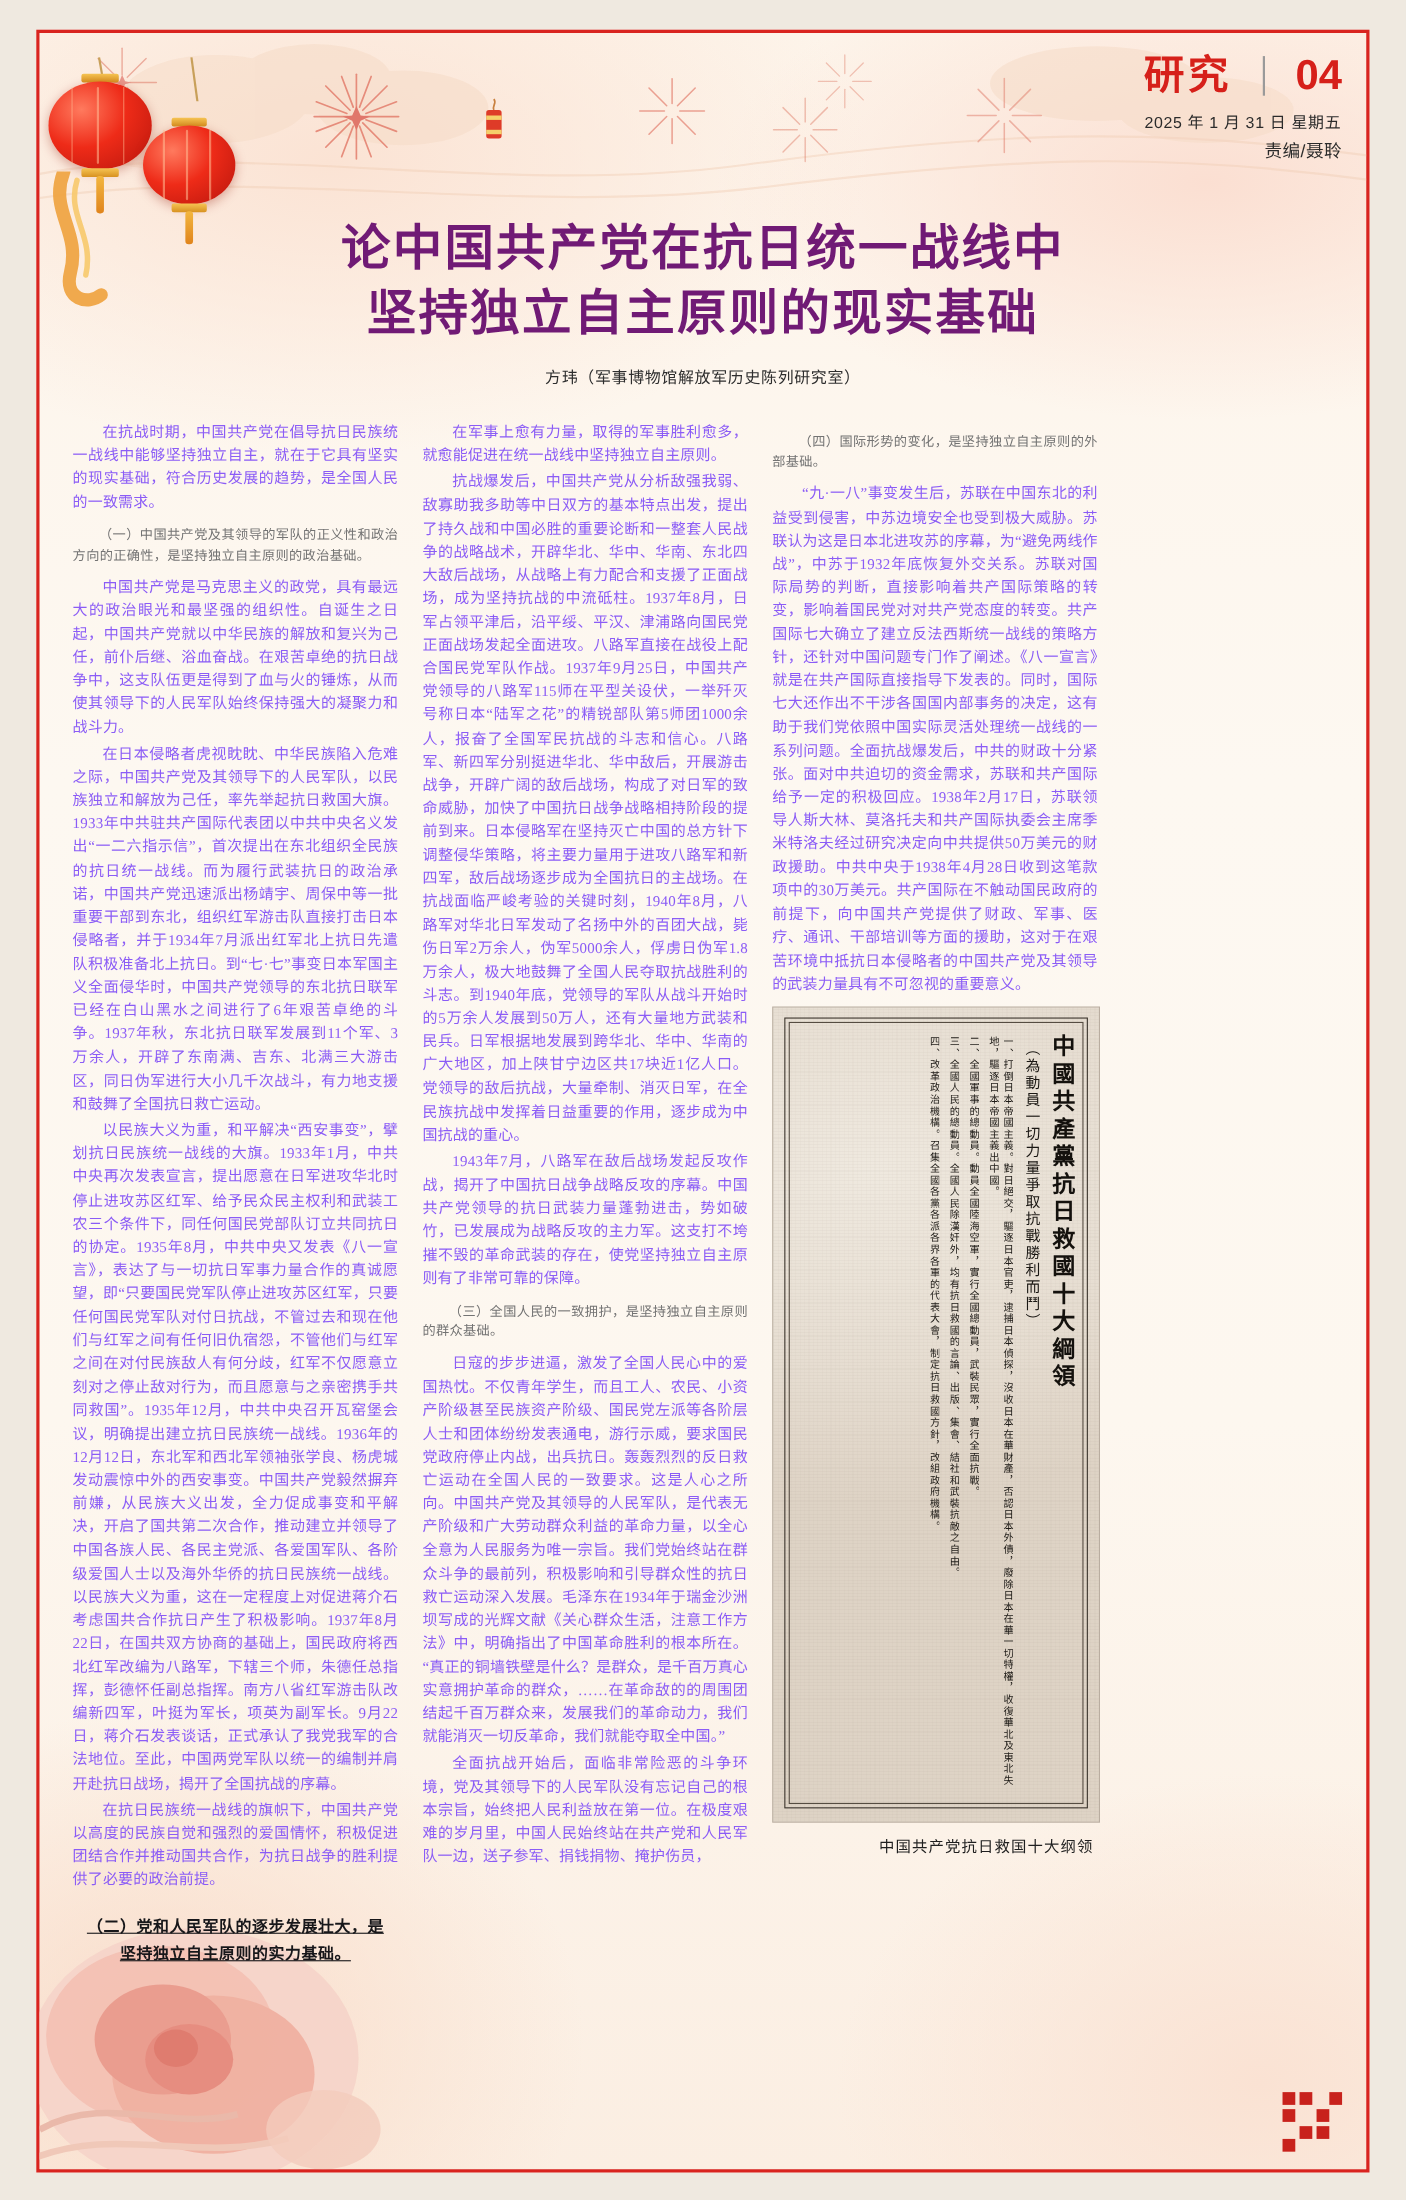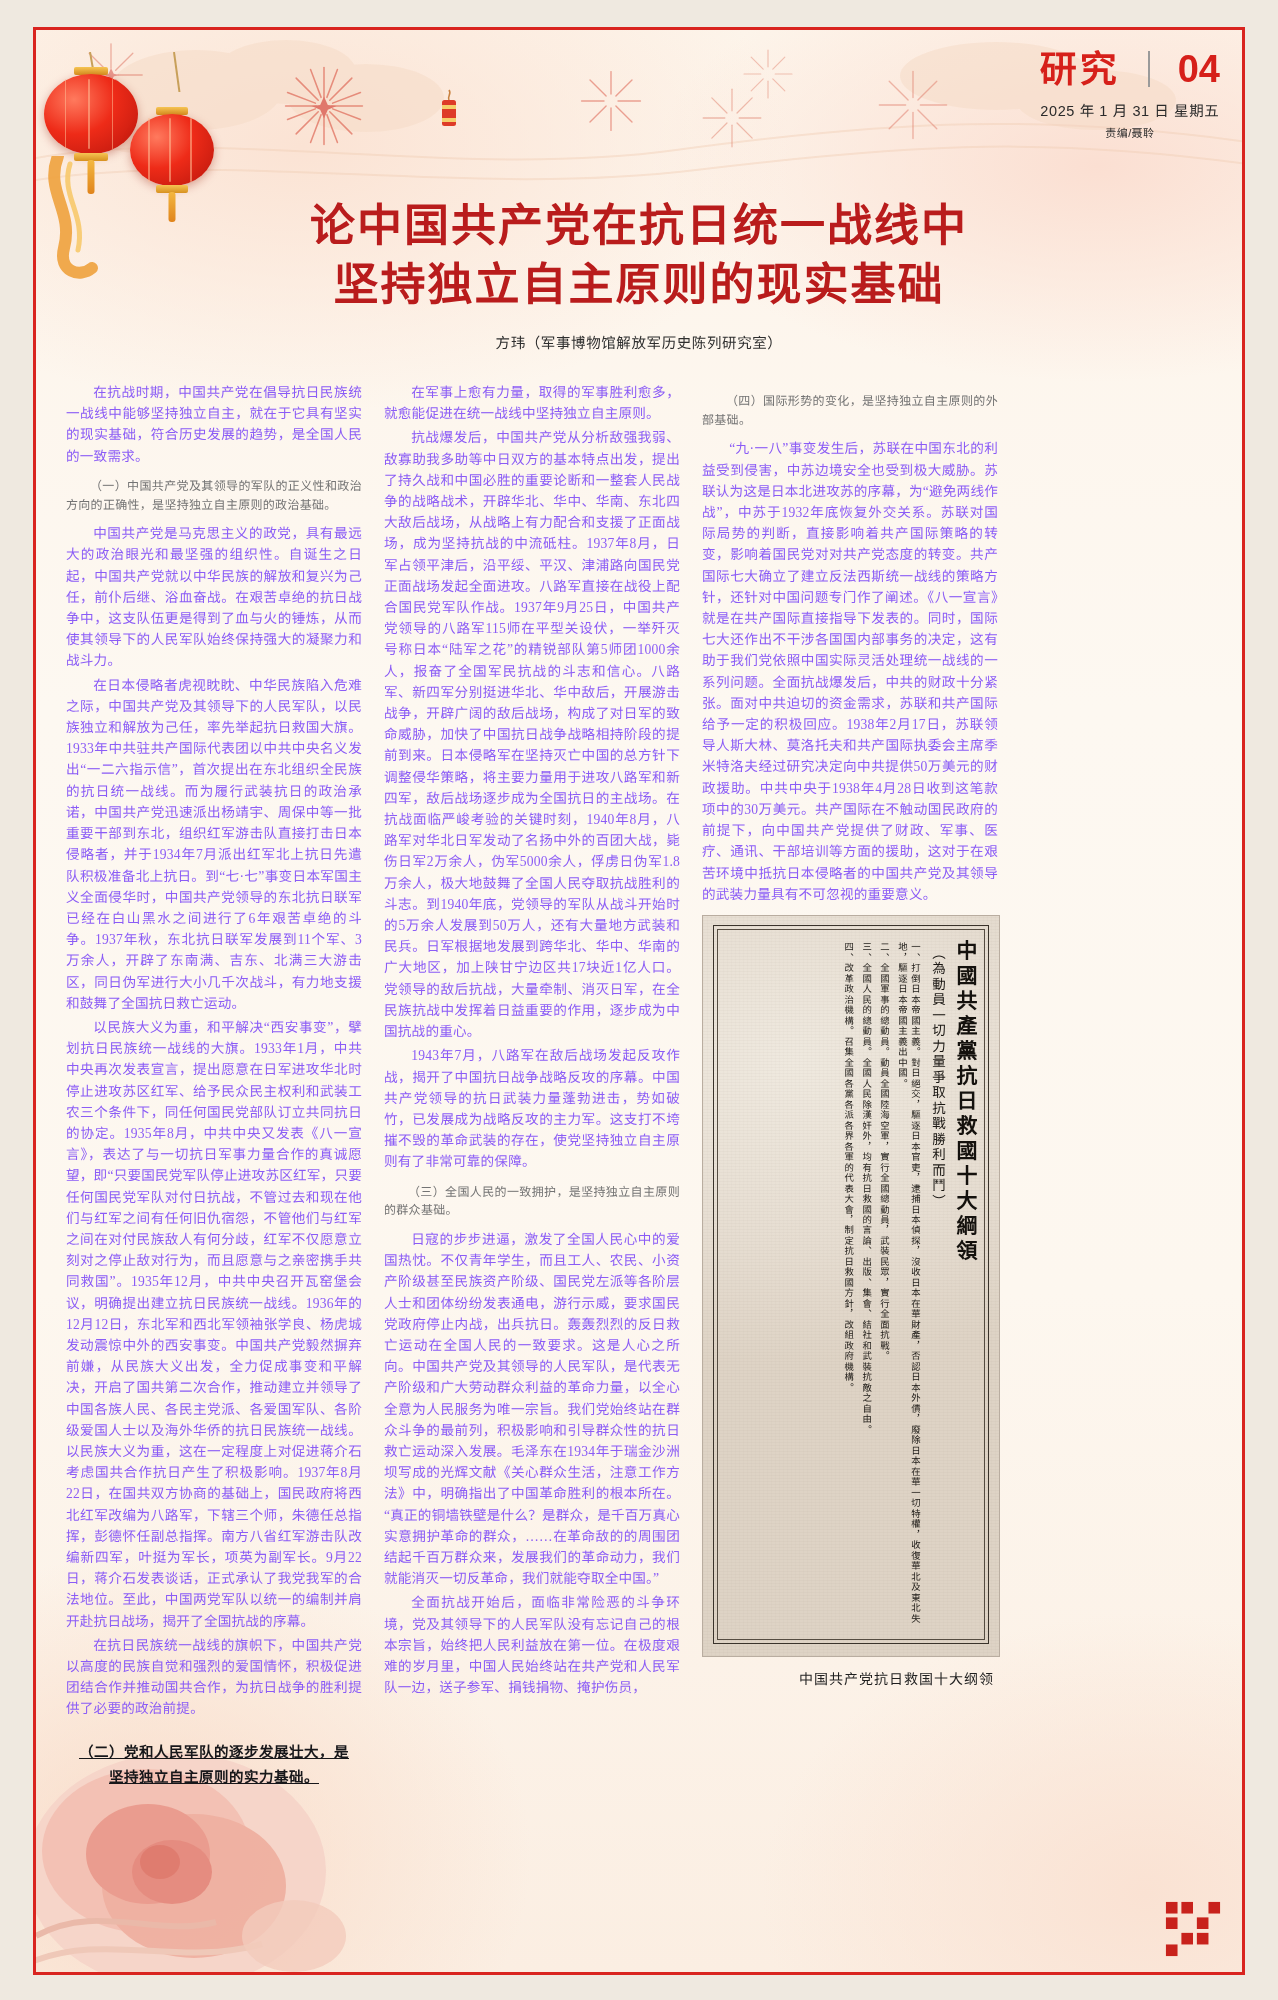--- a/index.html
+++ b/index.html
@@ -49,27 +49,27 @@
   #mast-pageno{
     font-family:"Liberation Sans","DejaVu Sans",sans-serif;
     font-size:38px;font-weight:bold;color:#d6201a;line-height:1;
   }
   #mast-date{
     margin-top:11px;font-family:"Liberation Sans","DejaVu Sans",sans-serif;
     font-size:14.5px;color:#2b2b2b;letter-spacing:.6px;white-space:nowrap;text-align:center;
   }
   #mast-editor{
     margin-top:4px;font-family:"Liberation Sans","DejaVu Sans",sans-serif;
-    font-size:11px;color:#2b2b2b;letter-spacing:.4px;text-align:center;
+    font-size:16px;color:#2b2b2b;letter-spacing:.4px;
   }
   
   #titleblock{position:absolute;left:0;right:0;top:166px;text-align:center;}
   .headline{
     font-family:"Liberation Sans","DejaVu Sans",sans-serif;
-    font-weight:bold;font-size:45px;color:#b91c1c;
+    font-weight:bold;font-size:45px;color:#701a75;
     letter-spacing:2px;line-height:1.32;margin:0;
   }
   #byline{
     margin-top:16px;
     font-family:"Liberation Sans","DejaVu Sans",sans-serif;
     font-size:14.5px;color:#2e2e2e;letter-spacing:.6px;
   }
   
   #cols{
     position:absolute;left:30px;right:26px;top:352px;

